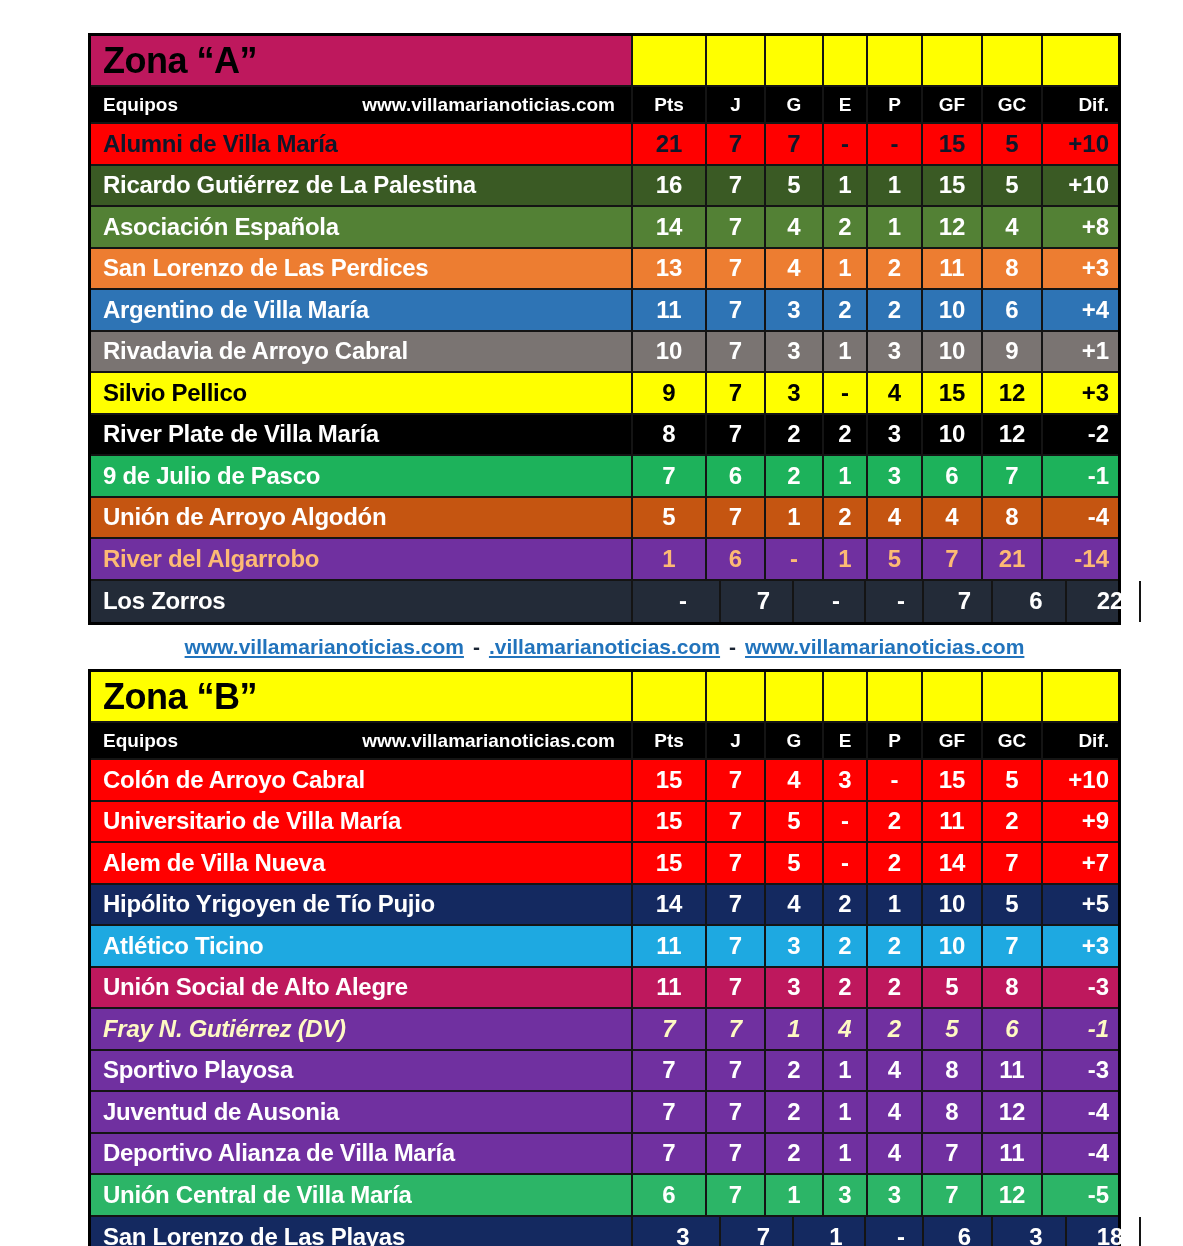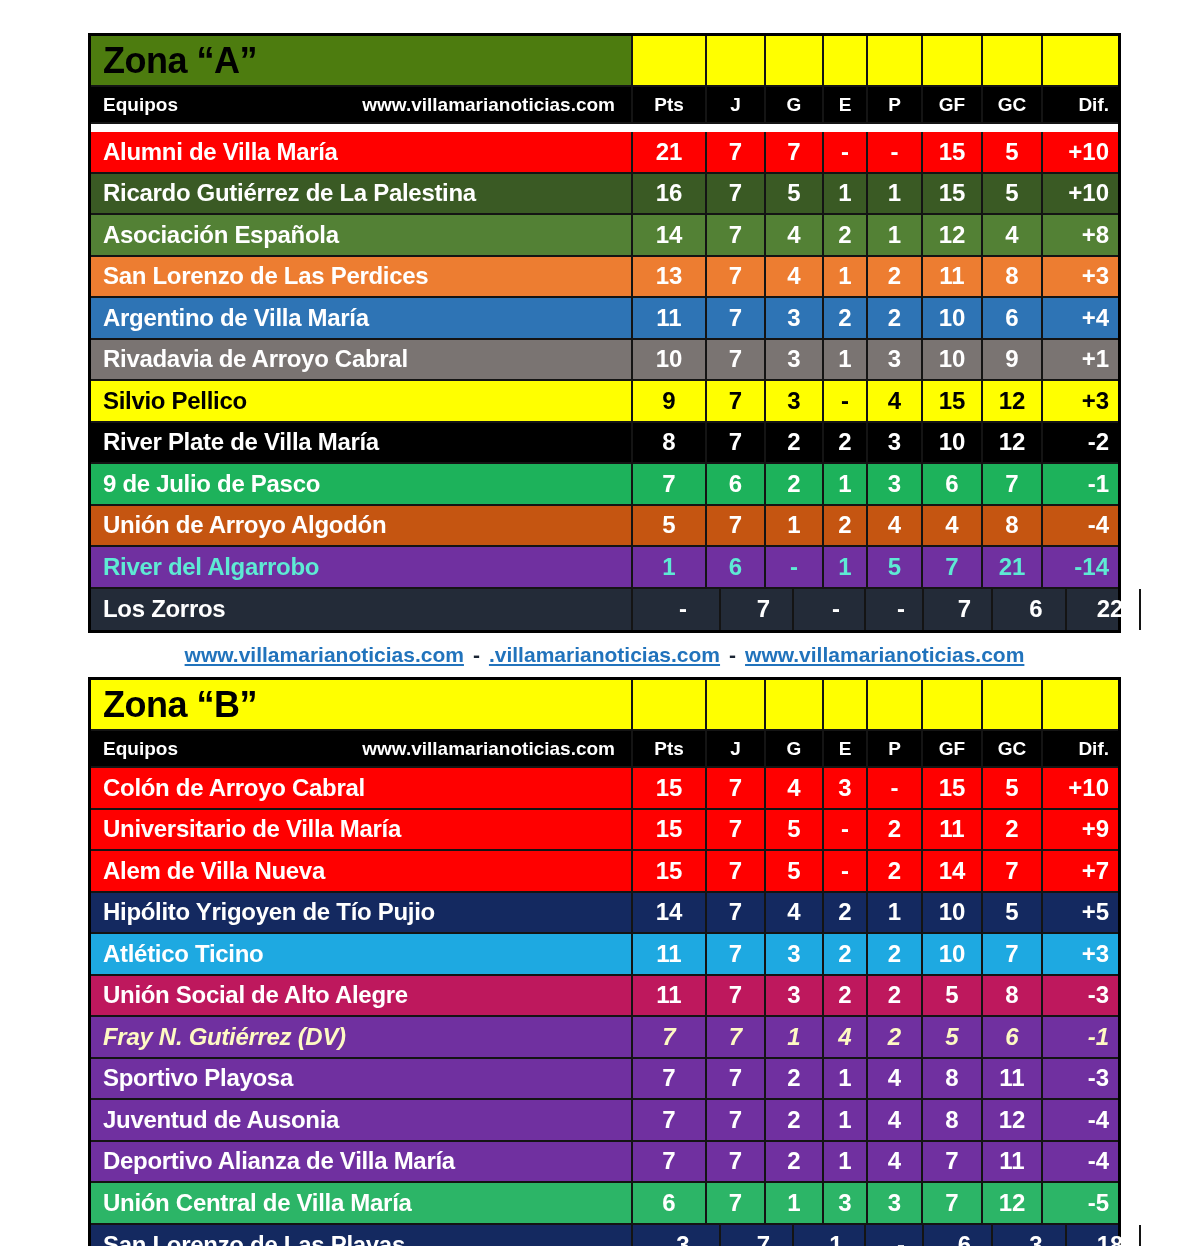--- a/index.html
+++ b/index.html
@@ -41,21 +41,21 @@
   .links-row a{text-decoration:underline;cursor:pointer;}
   .links-row .sep{color:#1a2433;text-decoration:none;}
 </style>
 </head>
 <body>
 
 <div class="wrap">
 
   <div class="stable">
     <div class="grid zone-row">
-      <div class="zone-title" style="background-color: #4d7c0f;">Zona “A”</div>
+      <div class="zone-title" style="background-color: #be185d;">Zona “A”</div>
       <div style="background-color: rgb(255, 255, 0);"></div>
       <div style="background-color: rgb(255, 255, 0);"></div>
       <div style="background-color: rgb(255, 255, 0);"></div>
       <div style="background-color: rgb(255, 255, 0);"></div>
       <div style="background-color: rgb(255, 255, 0);"></div>
       <div style="background-color: rgb(255, 255, 0);"></div>
       <div style="background-color: rgb(255, 255, 0);"></div>
       <div style="background-color: rgb(255, 255, 0);"></div>
     </div>
     <div class="grid cols-row">
@@ -66,21 +66,21 @@
       <div style="background-color: rgb(0, 0, 0);">Pts</div>
       <div style="background-color: rgb(0, 0, 0);">J</div>
       <div style="background-color: rgb(0, 0, 0);">G</div>
       <div style="background-color: rgb(0, 0, 0);">E</div>
       <div style="background-color: rgb(0, 0, 0);">P</div>
       <div style="background-color: rgb(0, 0, 0);">GF</div>
       <div style="background-color: rgb(0, 0, 0);">GC</div>
       <div class="dif-h" style="background-color: rgb(0, 0, 0);">Dif.</div>
     </div>
     <div>
-        <div class="grid row" style="background-color: rgb(255, 0, 0); color: #ffffff; margin-top: 8px;">
+        <div class="grid row" style="background-color: rgb(255, 0, 0); color: #0f172a;">
           <div class="team">Alumni de Villa María</div>
           <div class="stat">21</div>
           <div class="stat">7</div>
           <div class="stat">7</div>
           <div class="stat">-</div>
           <div class="stat">-</div>
           <div class="stat">15</div>
           <div class="stat">5</div>
           <div class="stat dif">+10</div>
         </div>
@@ -176,21 +176,21 @@
           <div class="team">Unión de Arroyo Algodón</div>
           <div class="stat">5</div>
           <div class="stat">7</div>
           <div class="stat">1</div>
           <div class="stat">2</div>
           <div class="stat">4</div>
           <div class="stat">4</div>
           <div class="stat">8</div>
           <div class="stat dif">-4</div>
         </div>
-        <div class="grid row" style="background-color: rgb(112, 48, 160); color: #5eead4;">
+        <div class="grid row" style="background-color: rgb(112, 48, 160); color: #fdba74;">
           <div class="team">River del Algarrobo</div>
           <div class="stat">1</div>
           <div class="stat">6</div>
           <div class="stat">-</div>
           <div class="stat">1</div>
           <div class="stat">5</div>
           <div class="stat">7</div>
           <div class="stat">21</div>
           <div class="stat dif">-14</div>
         </div>

